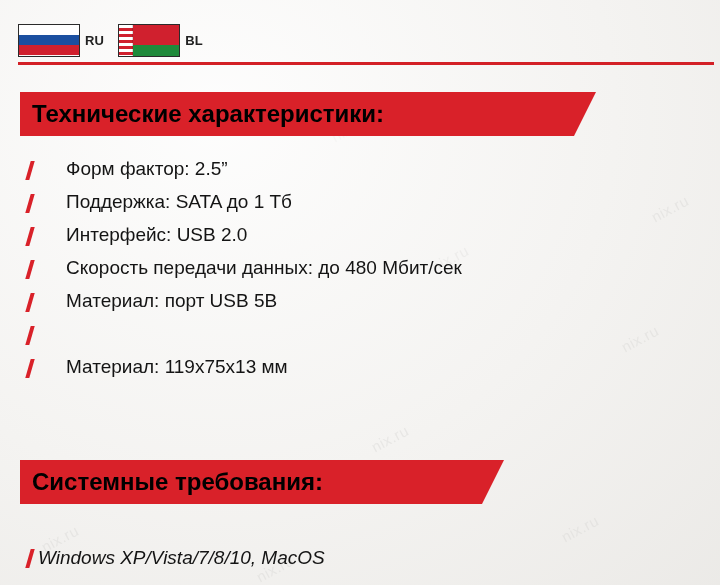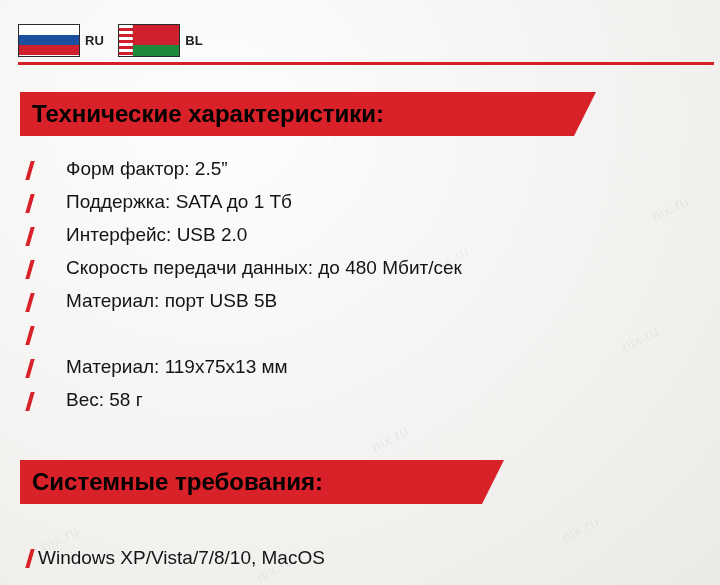--- a/index.html
+++ b/index.html
@@ -188,20 +188,21 @@
   .sysreq-list {
     position: absolute;
     left: 24px;
     top: 545px;
     width: 660px;
   }
   .sysreq-item {
     display: flex;
     align-items: flex-start;
     height: 32px;
+    font-style: italic;
   }
   .sysreq-text {
     font-size: 19px;
     color: #141414;
     line-height: 26px;
     white-space: nowrap;
   }
 </style>
 </head>
 <body>
@@ -262,24 +263,20 @@
       <span class="bullet"></span>
       <span class="spec-text">Материал: порт USB 5В</span>
     </div>
     <div class="spec-item">
       <span class="bullet"></span>
     </div>
     <div class="spec-item">
       <span class="bullet"></span>
       <span class="spec-text">Материал: 119x75x13 мм</span>
     </div>
-    <div class="spec-item">
-      <span class="bullet"></span>
-      <span class="spec-text">Вес: 58 г</span>
-    </div>
   </div>
 
   <div class="banner" id="banner-sysreq">Системные требования:</div>
 
   <div class="sysreq-list">
     <div class="sysreq-item">
       <span class="bullet"></span>
       <span class="sysreq-text">Windows  XP/Vista/7/8/10, MacOS</span>
     </div>
   </div>

